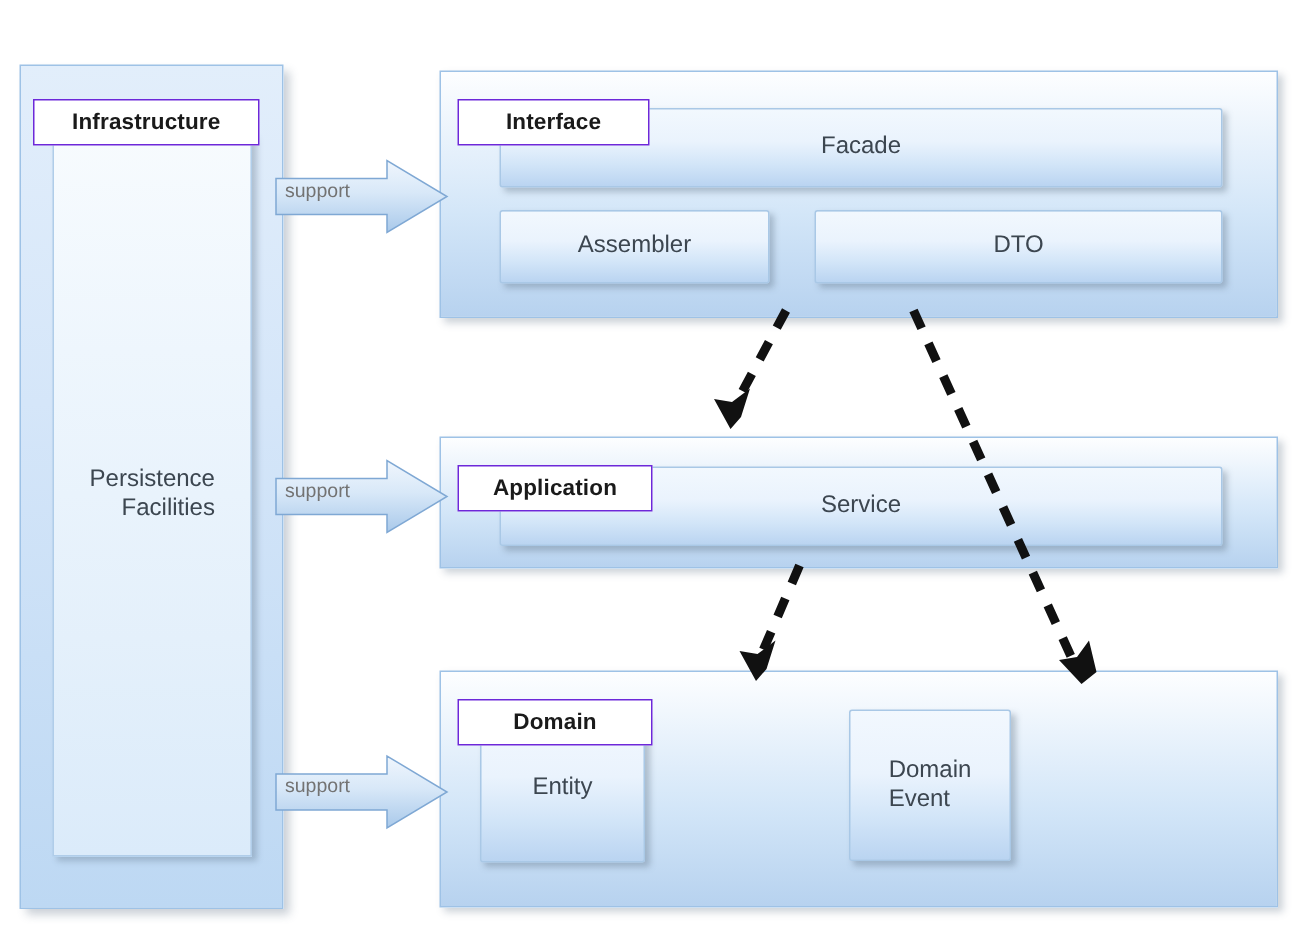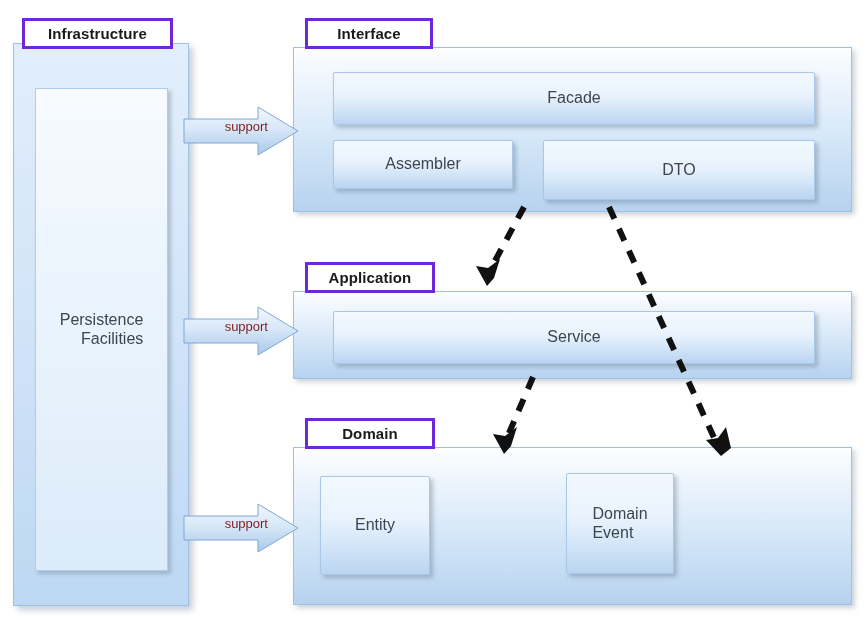--- a/index.html
+++ b/index.html
@@ -16,25 +16,26 @@
     height: 621px;
     background: #ffffff;
     overflow: hidden;
   }
 
   
   .tab {
     position: absolute;
     box-sizing: border-box;
     background: #ffffff;
-    border: 3px solid #6d28d9;
+    border: 1px solid #6d28d9;
     display: flex;
     align-items: center;
     justify-content: center;
     z-index: 6;
+    margin-top: 48px;
   }
   .tab-label {
     font-size: 15px;
     font-weight: bold;
     color: #1a1a1a;
     letter-spacing: .1px;
     white-space: nowrap;
   }
 
   .panel {
@@ -104,23 +105,23 @@
     position: absolute;
     left: 0; top: 0;
     width: 116px; height: 52px;
     overflow: visible;
   }
   .support-text {
     position: absolute;
     left: 6px;
     top: 14px;
     width: 78px;
-    text-align: right;
+    text-align: left;
     font-size: 13px;
-    color: #7f1d1d;
+    color: #737373;
     z-index: 8;
     pointer-events: none;
   }
 
   
   #dep-layer {
     position: absolute;
     left: 0; top: 0;
     width: 868px; height: 621px;
     z-index: 9;
@@ -150,21 +151,21 @@
   <div class="panel" id="interface-panel" style="left:293px; top:47px; width:559px; height:165px;"></div>
 
   <div class="node" id="node-facade" style="left:333px; top:72px; width:482px; height:53px;">
     <span class="node-label">Facade</span>
   </div>
 
   <div class="node" id="node-assembler" style="left:333px; top:140px; width:180px; height:49px;">
     <span class="node-label">Assembler</span>
   </div>
 
-  <div class="node" id="node-dto" style="left:543px; top:140px; width:272px; height:60px;">
+  <div class="node" id="node-dto" style="left:543px; top:140px; width:272px; height:49px;">
     <span class="node-label">DTO</span>
   </div>
 
   <div class="tab" id="application-tab" style="left:305px; top:262px; width:130px; height:31px;">
     <span class="tab-label">Application</span>
   </div>
 
   <div class="panel" id="application-panel" style="left:293px; top:291px; width:559px; height:88px;"></div>
 
   <div class="panel" id="application-panel-edge" style="left:293px; top:291px; width:559px; height:88px; border:none; background:none; box-shadow:none;"></div>

